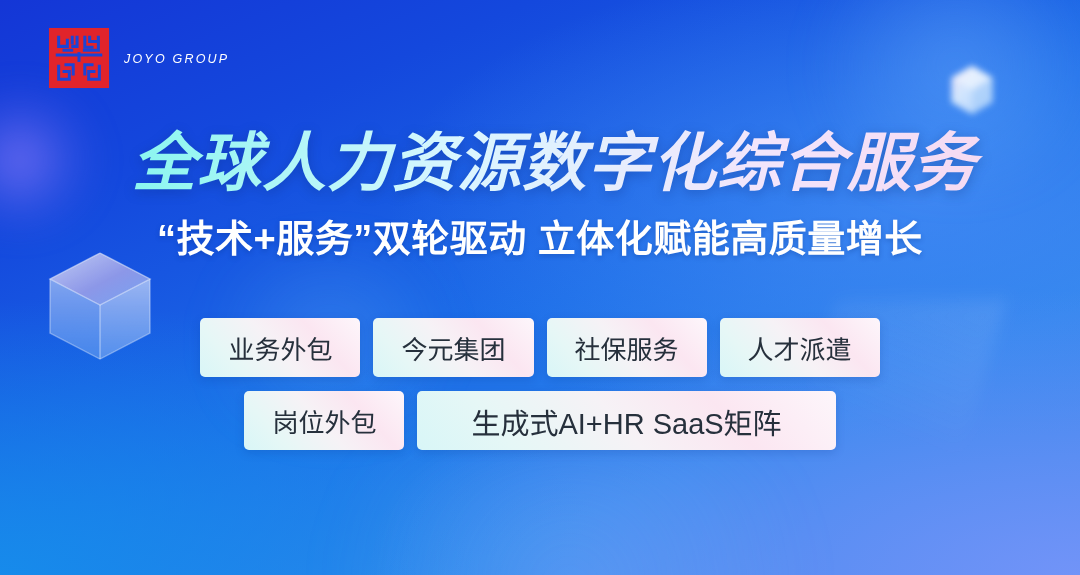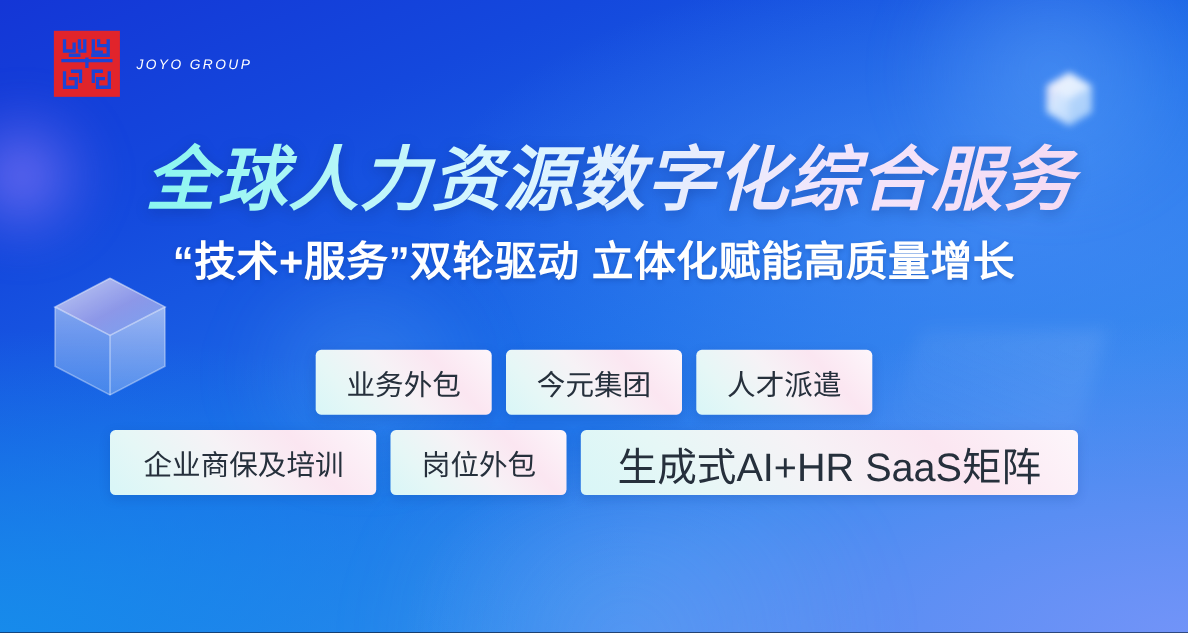--- a/index.html
+++ b/index.html
@@ -183,22 +183,22 @@
     background: linear-gradient(48deg,
         #d8f6f7 0%,
         #e6f7f6 22%,
         #f6f2f6 48%,
         #fbe6f1 72%,
         #fdf6fb 100%);
     box-shadow: 0 3px 10px rgba(10,50,140,0.18);
   }
   .tag.wide { padding: 0 30px; }
   .tag.widest {
-    padding: 0 33px;
-    font-size: 36px;
+    padding: 0 54px;
+    font-size: 29px;
   }
 </style>
 </head>
 <body>
 
 <div class="banner">
 
   <div class="glow glow-topright"></div>
   <div class="glow glow-purple-left"></div>
   <div class="glow glow-midleft"></div>
@@ -271,22 +271,22 @@
     </div>
   </div>
 
   <div class="headline">全球人力资源数字化综合服务</div>
   <div class="subhead">“技术+服务”双轮驱动   立体化赋能高质量增长</div>
 
   <div class="tag-rows">
     <div class="tag-row">
       <div class="tag">业务外包</div>
       <div class="tag">今元集团</div>
+      <div class="tag">社保服务</div>
       <div class="tag">人才派遣</div>
     </div>
     <div class="tag-row">
-      <div class="tag wide">企业商保及培训</div>
       <div class="tag">岗位外包</div>
       <div class="tag widest">生成式AI+HR SaaS矩阵</div>
     </div>
   </div>
 
 </div>
 
 </body></html>

